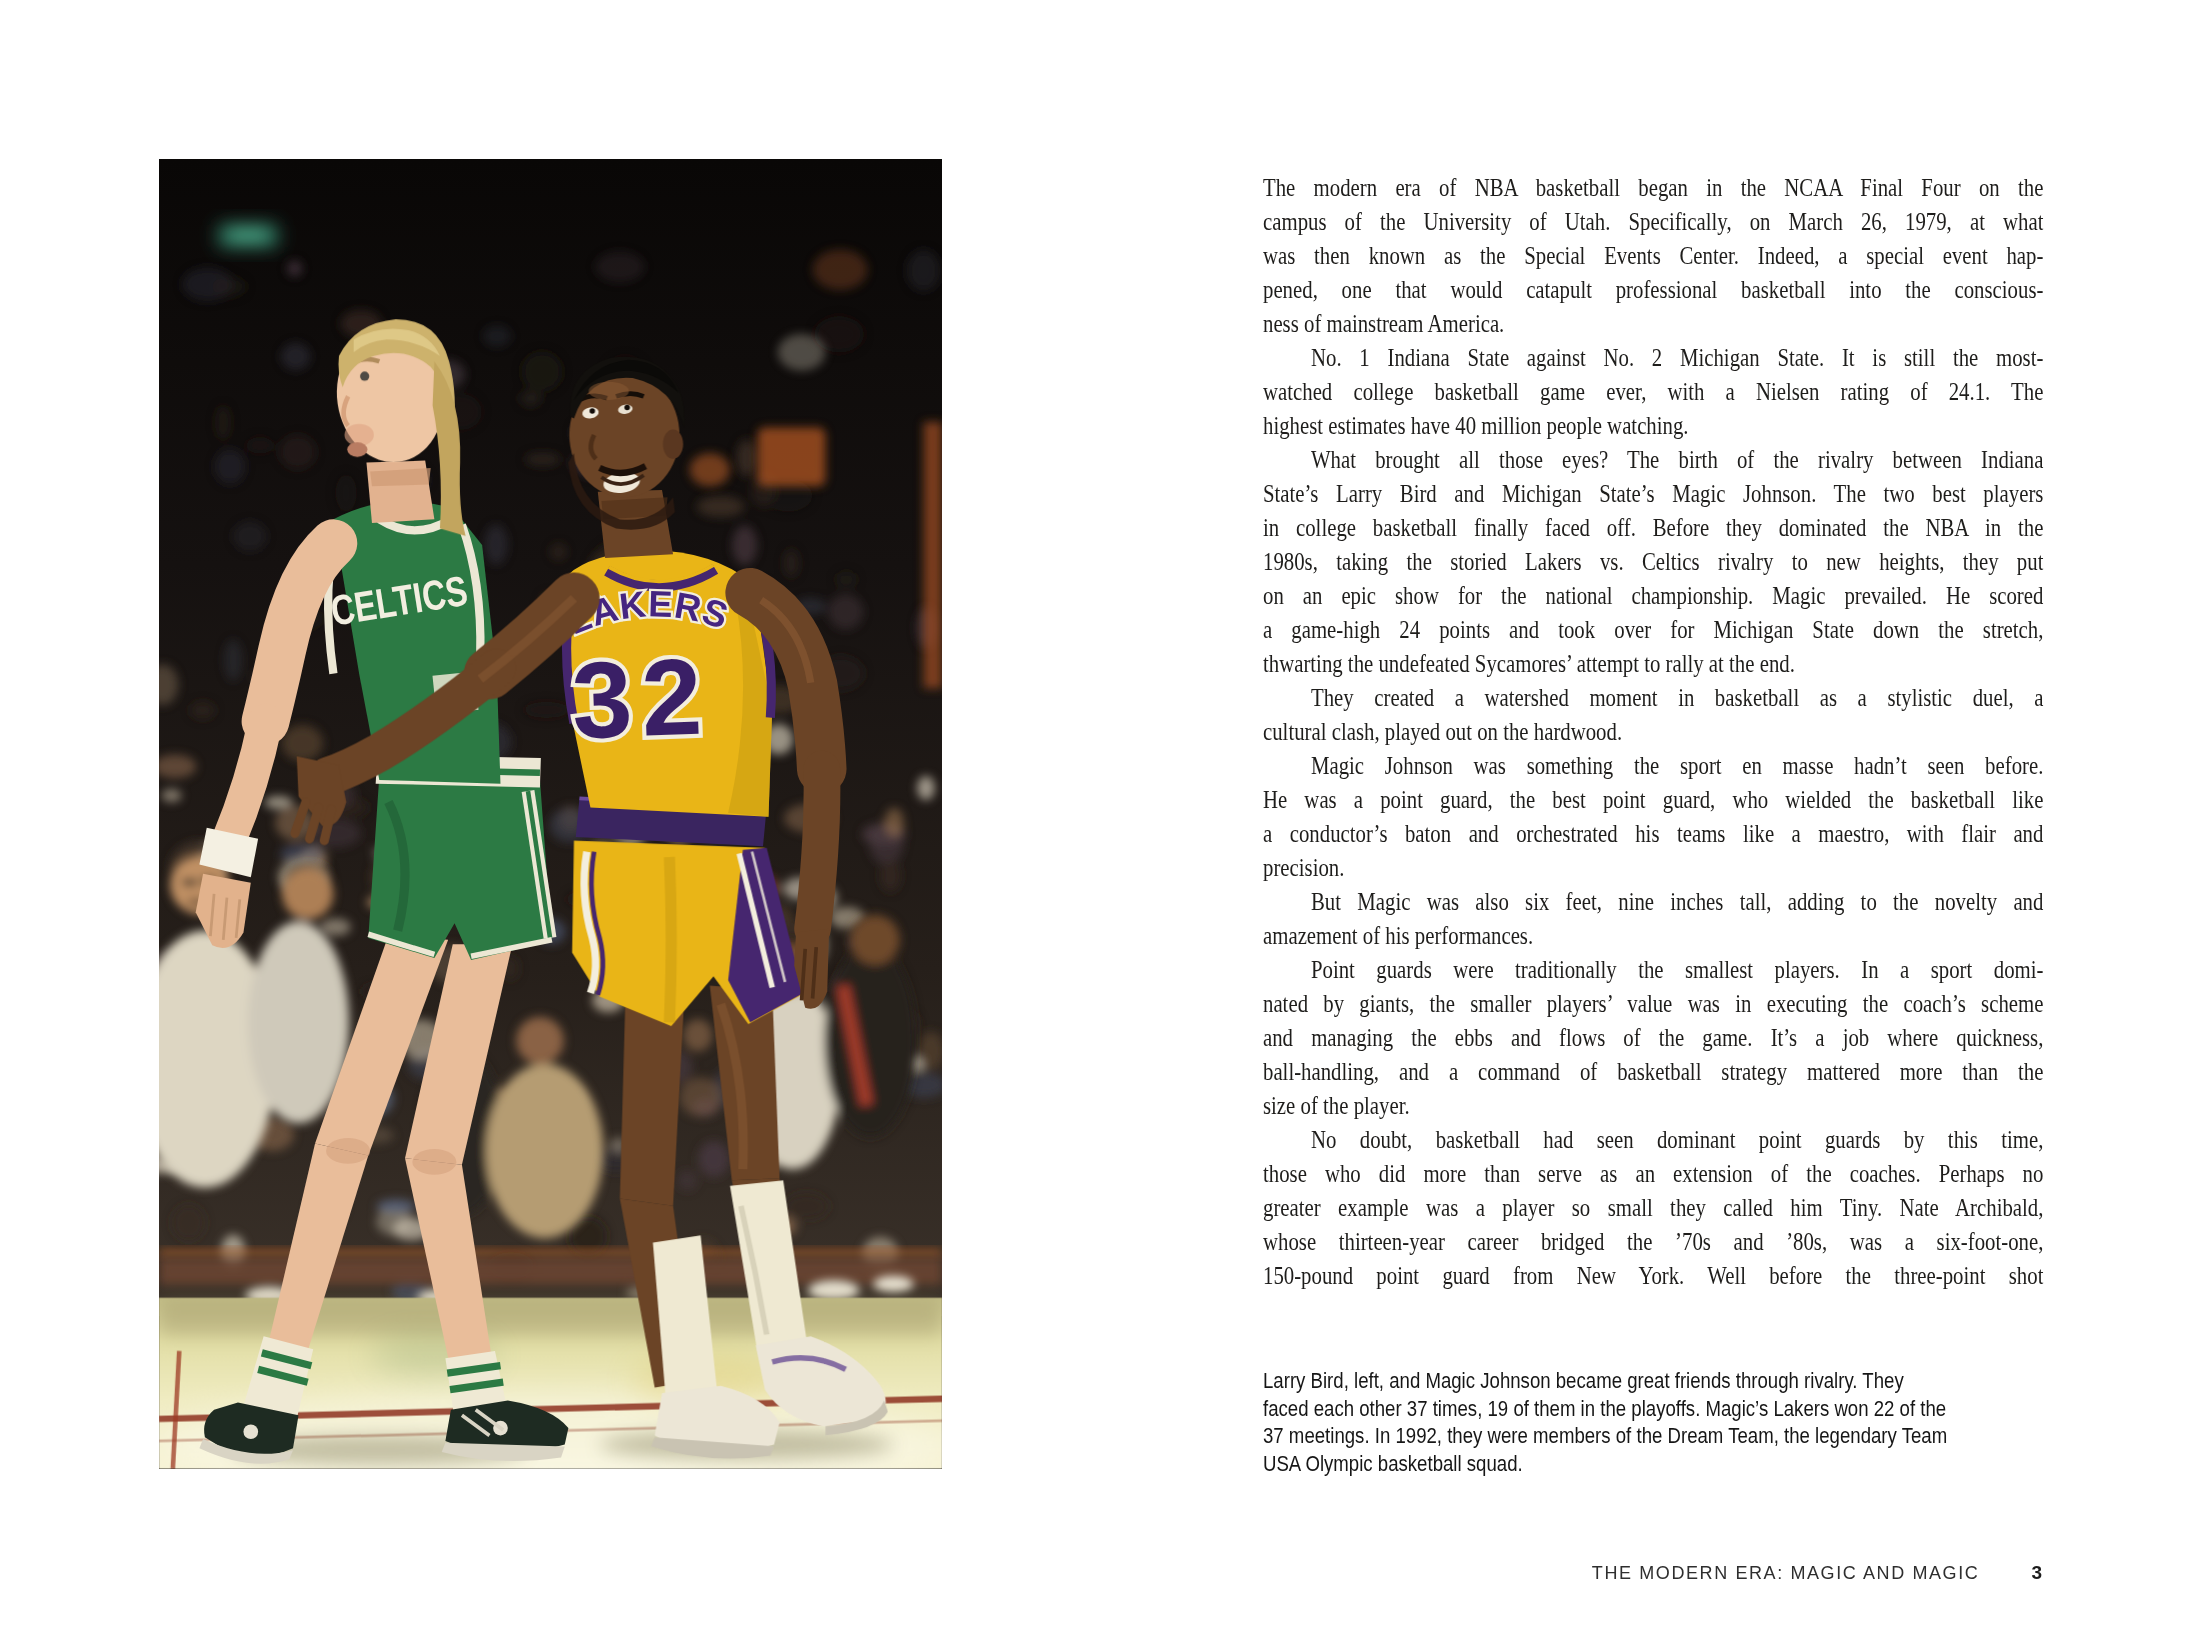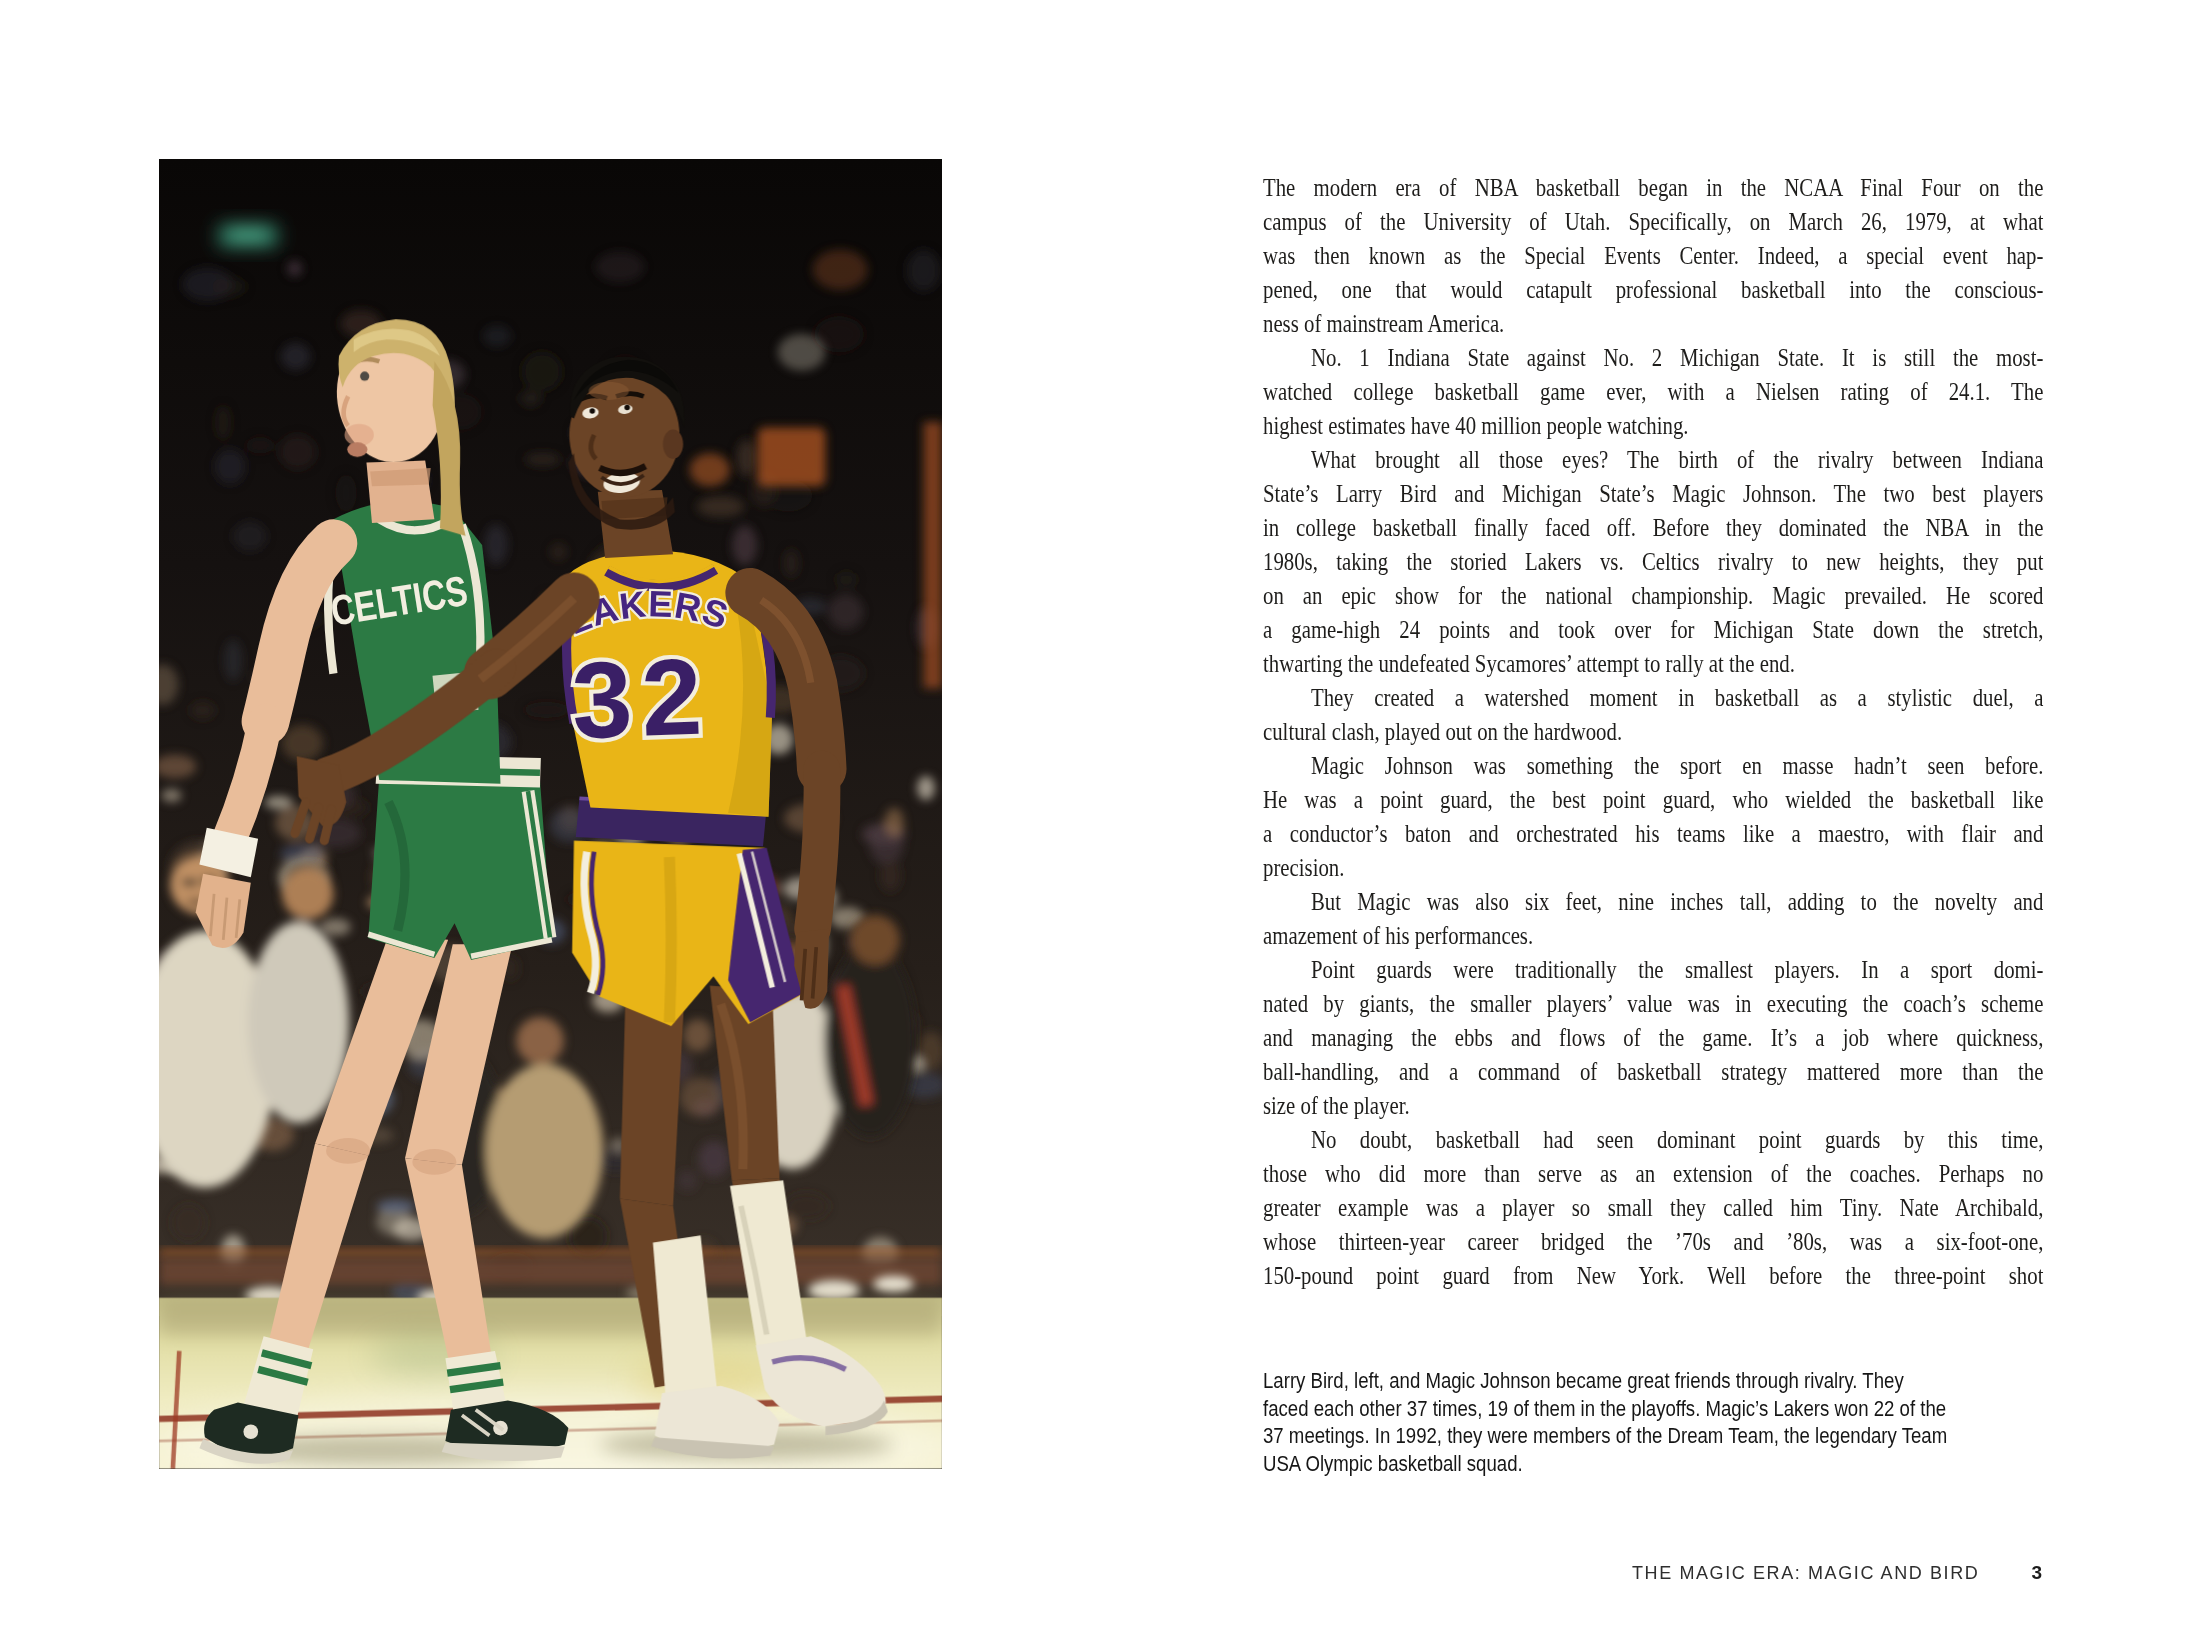--- a/index.html
+++ b/index.html
@@ -488,18 +488,18 @@
     </div>
 
   <div class="caption">
       <div class="cap-line">Larry Bird, left, and Magic Johnson became great friends through rivalry. They</div>
       <div class="cap-line">faced each other 37 times, 19 of them in the playoffs. Magic’s Lakers won 22 of the</div>
       <div class="cap-line">37 meetings. In 1992, they were members of the Dream Team, the legendary Team</div>
       <div class="cap-line">USA Olympic basketball squad.</div>
     </div>
 
   <div class="footer">
-    <span class="footer-title">THE MAGIC ERA: MAGIC AND BIRD</span>
+    <span class="footer-title">THE MODERN ERA: MAGIC AND MAGIC</span>
     <span class="footer-num">3</span>
   </div>
 
 </div>
 
 
 </body></html>

